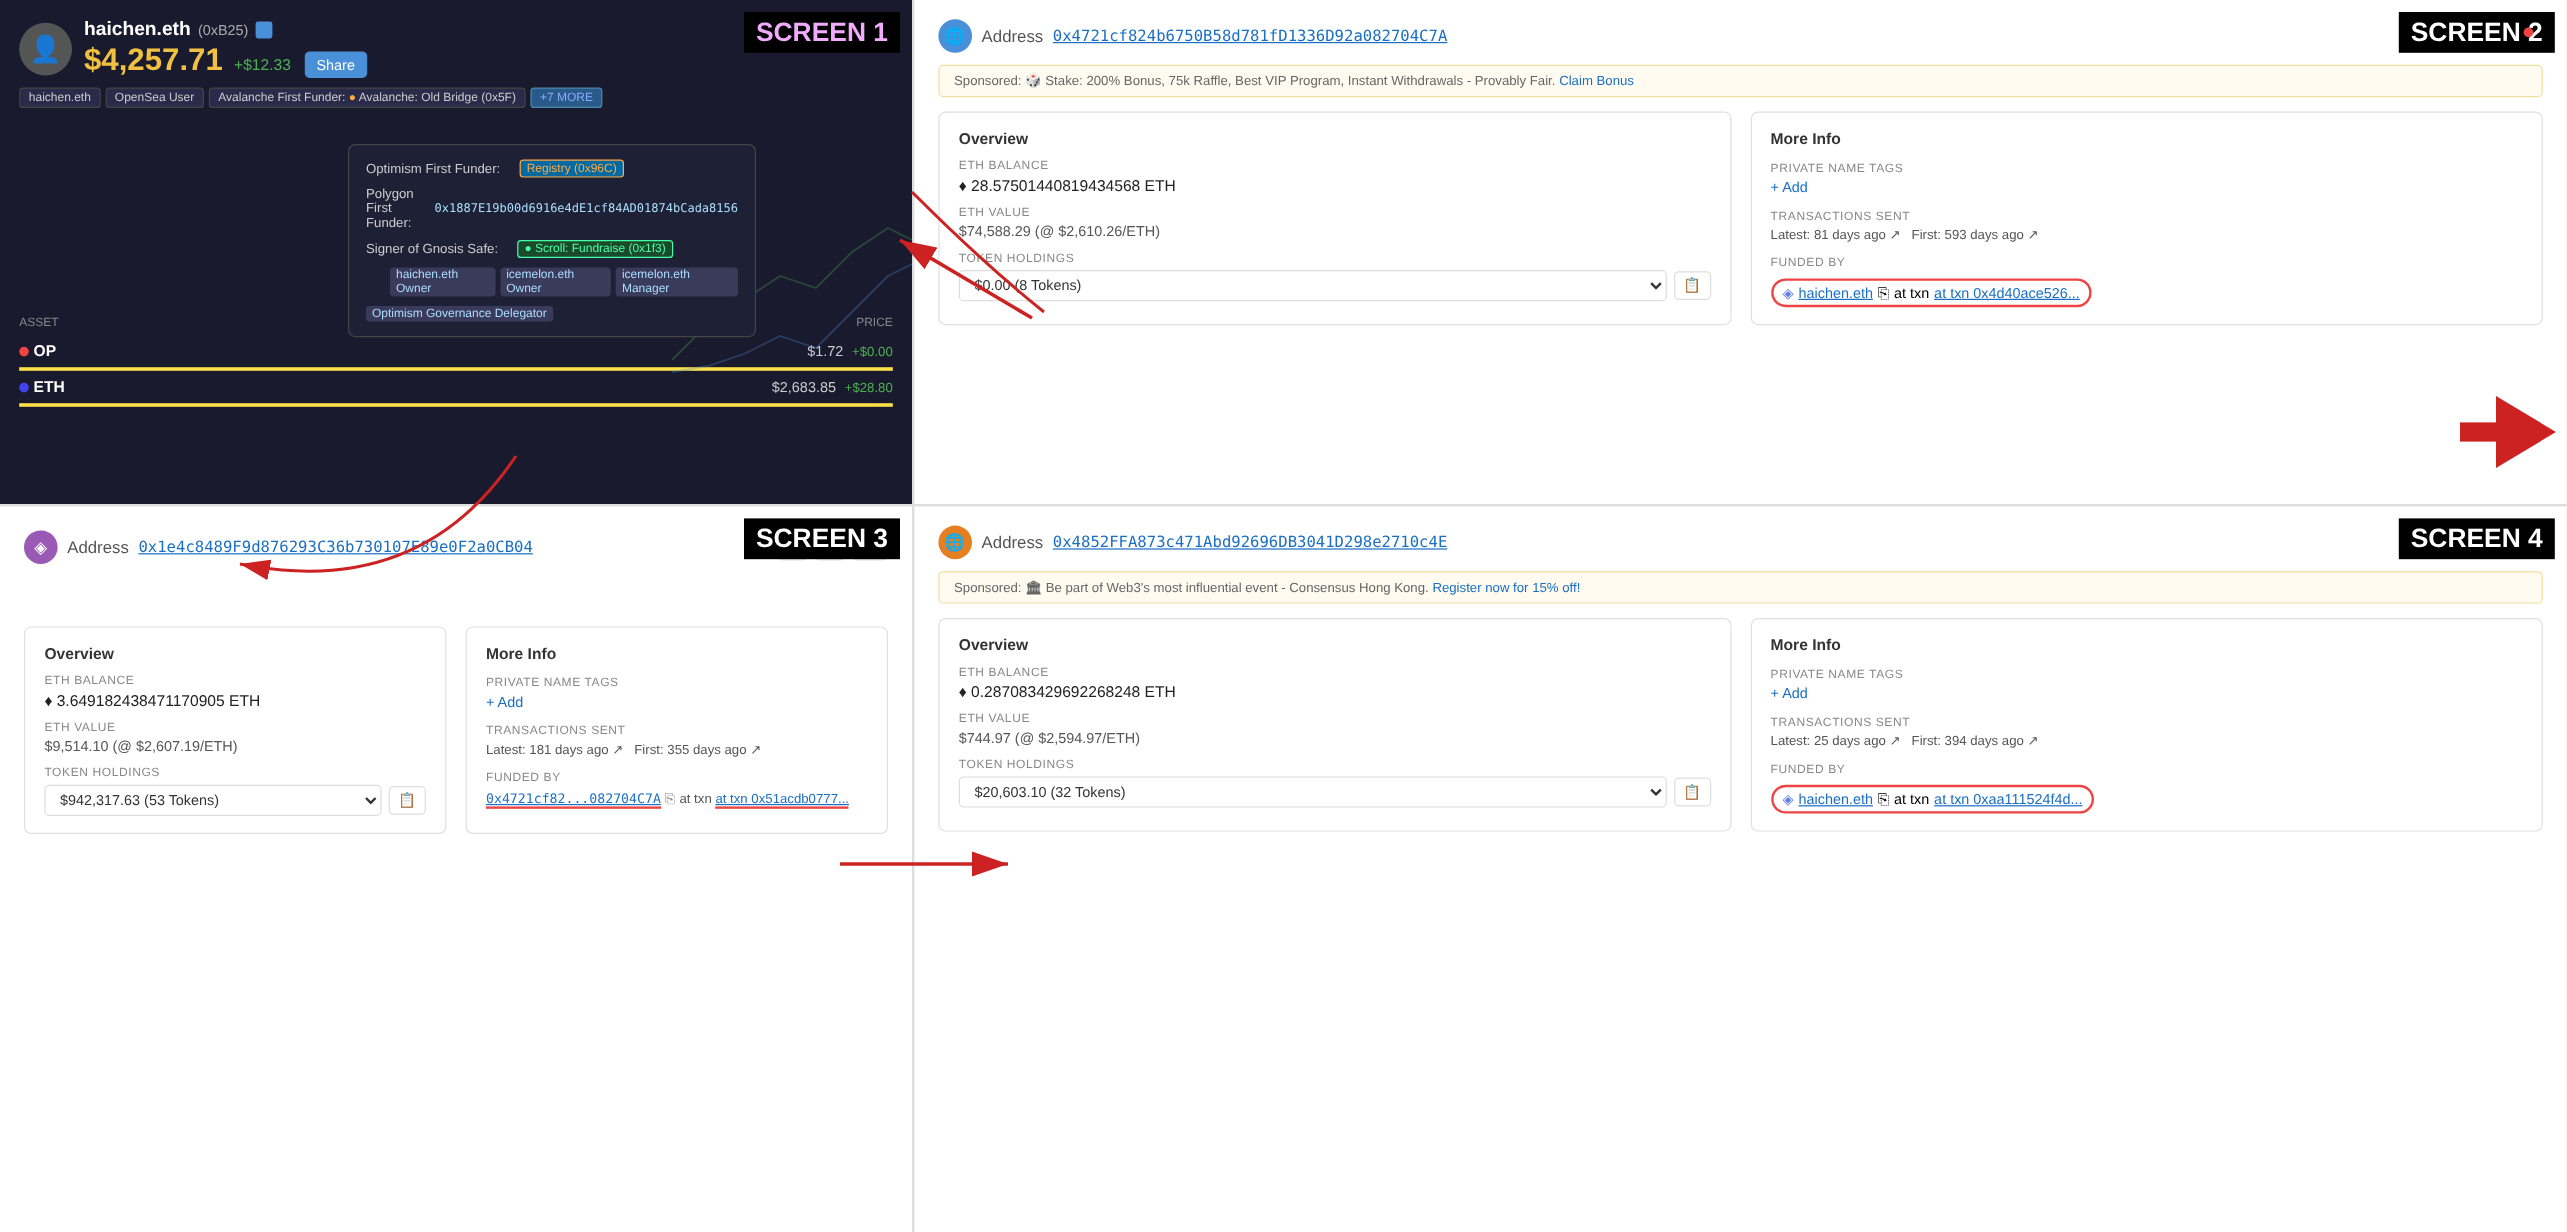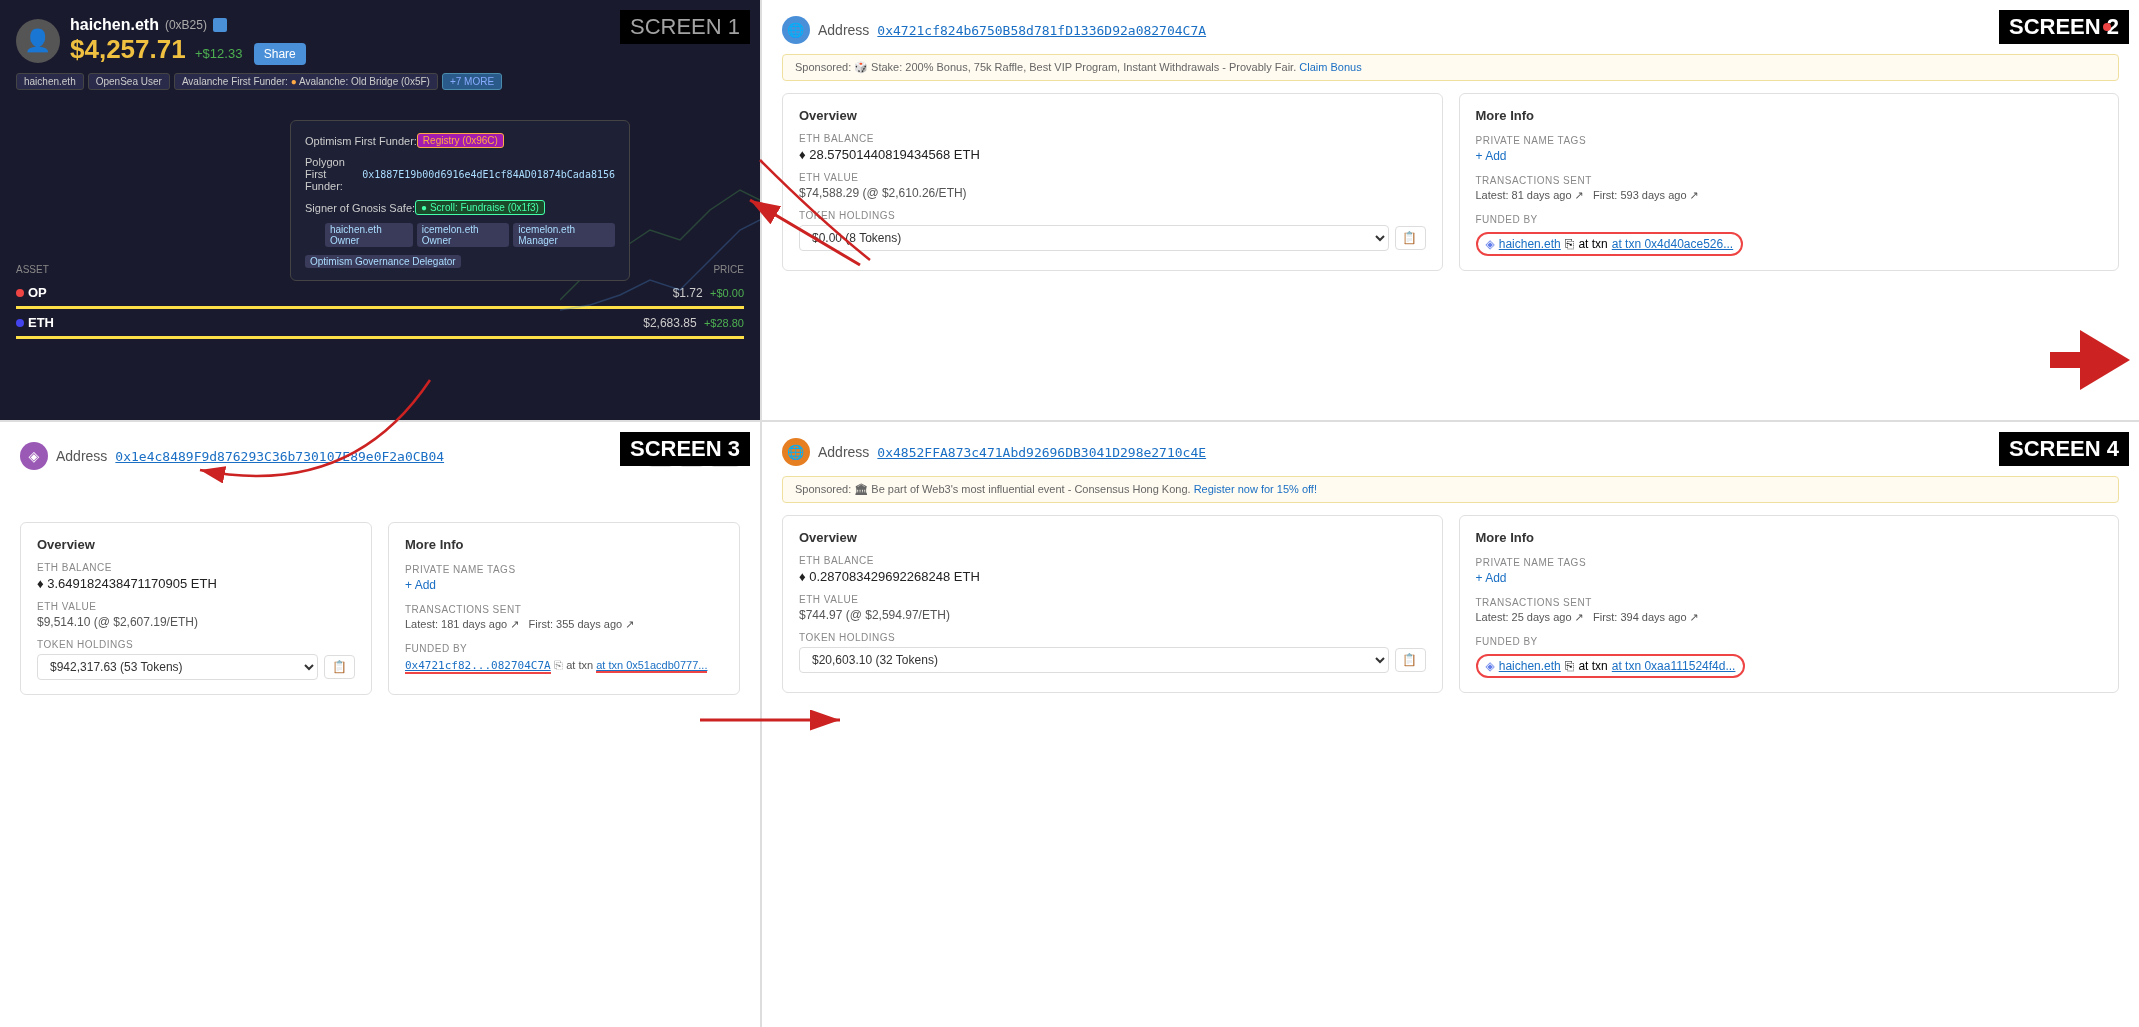--- a/index.html
+++ b/index.html
@@ -29,23 +29,23 @@
       padding: 16px;
       position: relative;
       overflow: hidden;
     }
 
     .screen1-label {
       position: absolute;
       top: 10px;
       right: 10px;
       background: #000;
-      color: #a3a3a3;
+      color: #f0abfc;
       font-size: 22px;
-      font-weight: normal;
+      font-weight: bold;
       padding: 4px 10px;
     }
 
     .s1-header {
       display: flex;
       align-items: center;
       gap: 10px;
       margin-bottom: 8px;
     }
 
@@ -145,42 +145,42 @@
       z-index: 10;
       width: 340px;
     }
 
     .s1-dropdown-row {
       padding: 4px 6px;
       color: #ccc;
       font-size: 11px;
       display: flex;
       align-items: center;
-      gap: 0;
+      gap: 16px;
     }
 
     .s1-dropdown-tag {
       background: #3a3a5a;
       color: #adf;
       border-radius: 3px;
       padding: 1px 5px;
       font-size: 10px;
     }
 
     .s1-dropdown-tag-green {
       background: #1a4a2a;
       color: #4fa;
       border-radius: 3px;
       padding: 1px 5px;
       font-size: 10px;
       border: 1px solid #4fa;
     }
 
     .s1-dropdown-tag-orange {
-      background: #a21caf;
+      background: #0369a1;
       color: #fa4;
       border-radius: 3px;
       padding: 1px 5px;
       font-size: 10px;
       border: 1px solid #fa4;
     }
 
     .s1-owner-tags {
       display: flex;
       gap: 4px;

